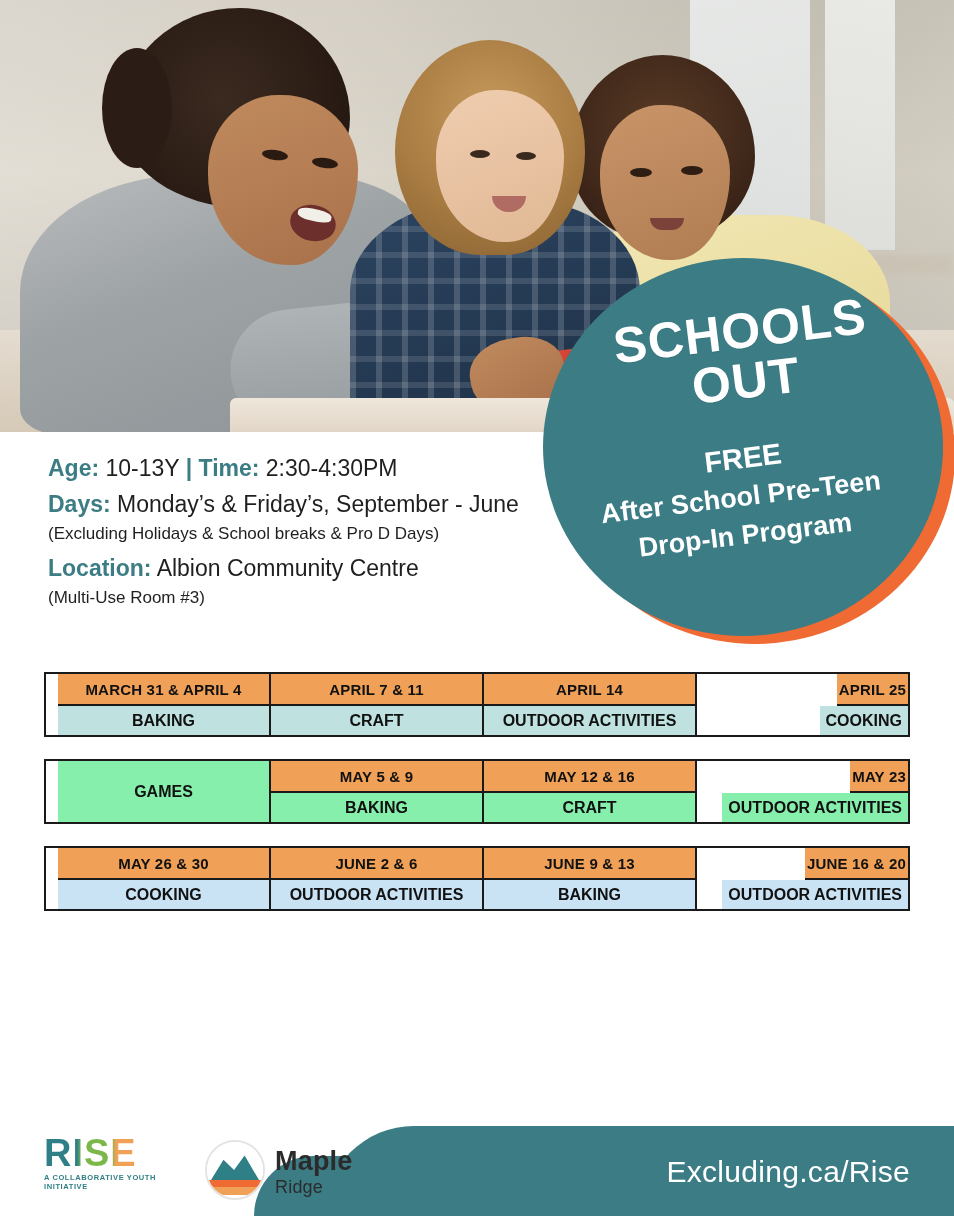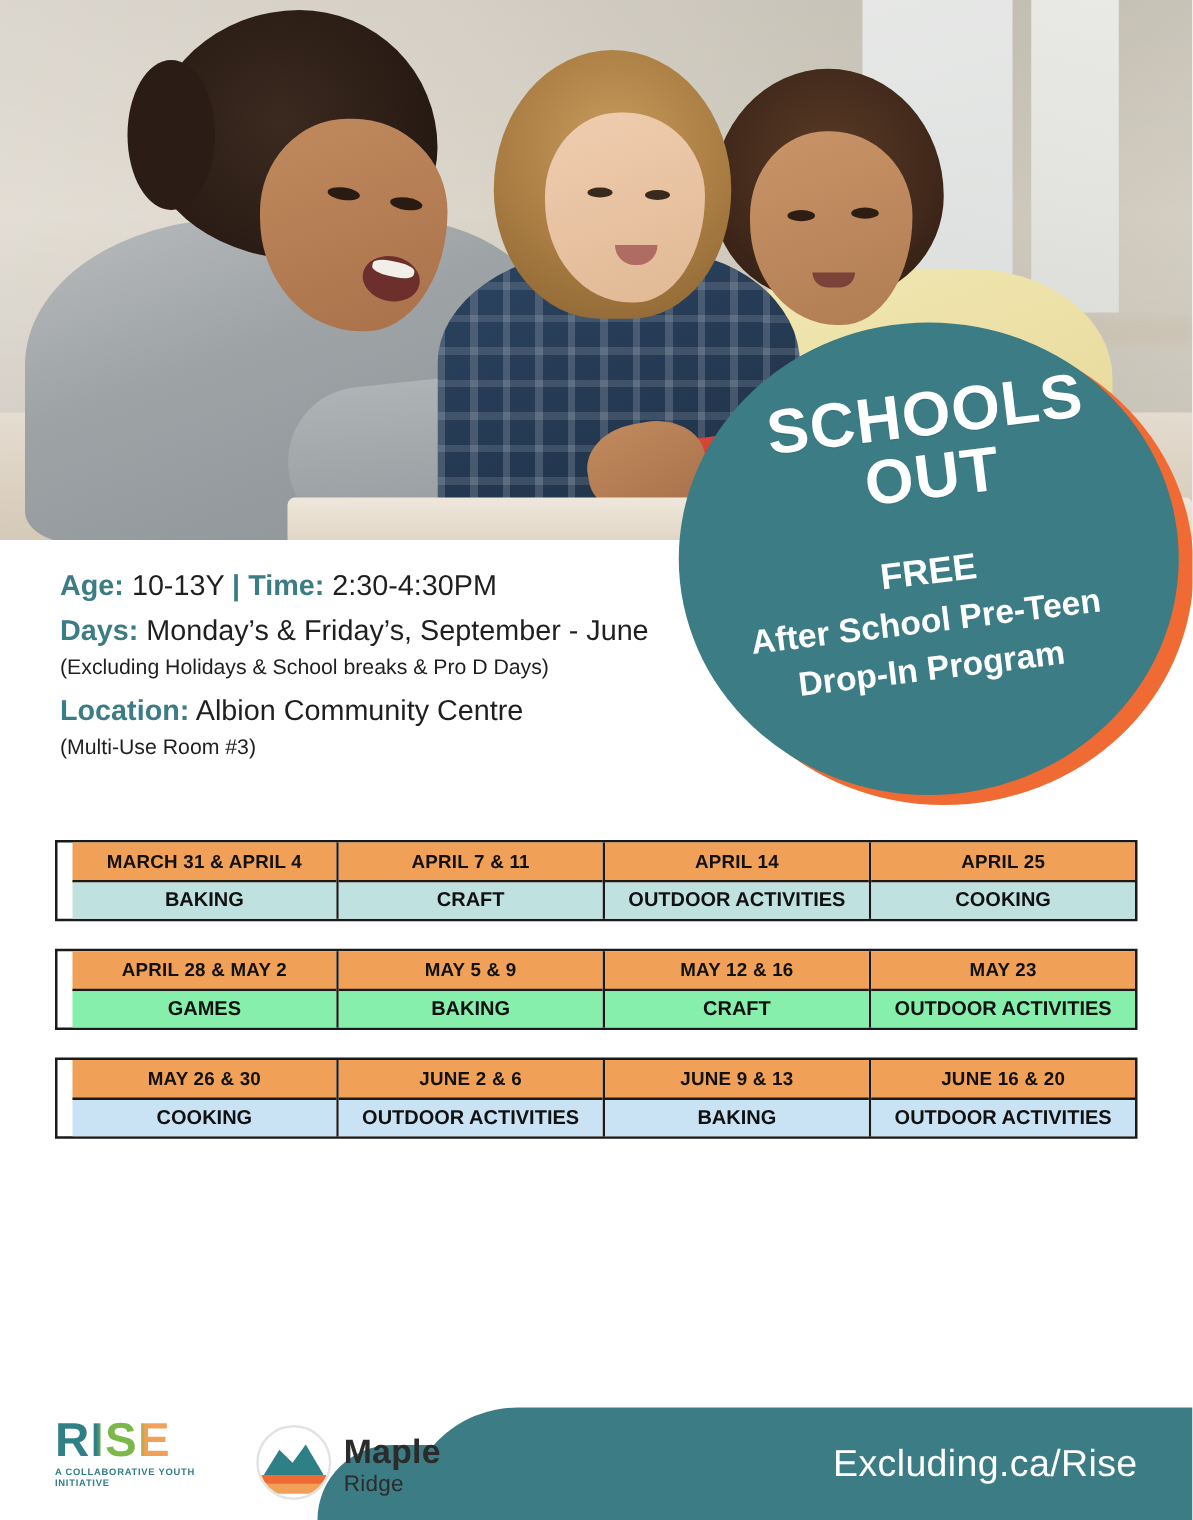--- a/index.html
+++ b/index.html
@@ -199,21 +199,21 @@
 
   
   .sched { position: absolute; left: 44px; top: 672px; width: 866px; }
   .blockrow { display: flex; margin-bottom: 22px; border: 2px solid #1a1a1a; padding-left: 12px; }
   .cell {
     flex: 1 1 0;
     border-right: 2px solid #1a1a1a;
     display: flex;
     flex-direction: column;
   }
-  .cell:last-child { border-right: none; }
+  .cell:last-child { border-right: none; align-items: flex-end; }
   .cell-head {
     background: #f0a157;
     border-bottom: 2px solid #1a1a1a;
     text-align: center;
     font-weight: bold;
     font-size: 15px;
     letter-spacing: .2px;
     padding: 7px 2px 6px 2px;
     color: #111;
   }
@@ -366,21 +366,20 @@
       <div class="cell-body">OUTDOOR ACTIVITIES</div>
     </div>
     <div class="cell">
       <div class="cell-head">APRIL 25</div>
       <div class="cell-body">COOKING</div>
     </div>
   </div>
 
   <div class="blockrow r2">
     <div class="cell">
-      <div class="cell-head">APRIL 28 &amp; MAY 2</div>
       <div class="cell-body">GAMES</div>
     </div>
     <div class="cell">
       <div class="cell-head">MAY 5 &amp; 9</div>
       <div class="cell-body">BAKING</div>
     </div>
     <div class="cell">
       <div class="cell-head">MAY 12 &amp; 16</div>
       <div class="cell-body">CRAFT</div>
     </div>

